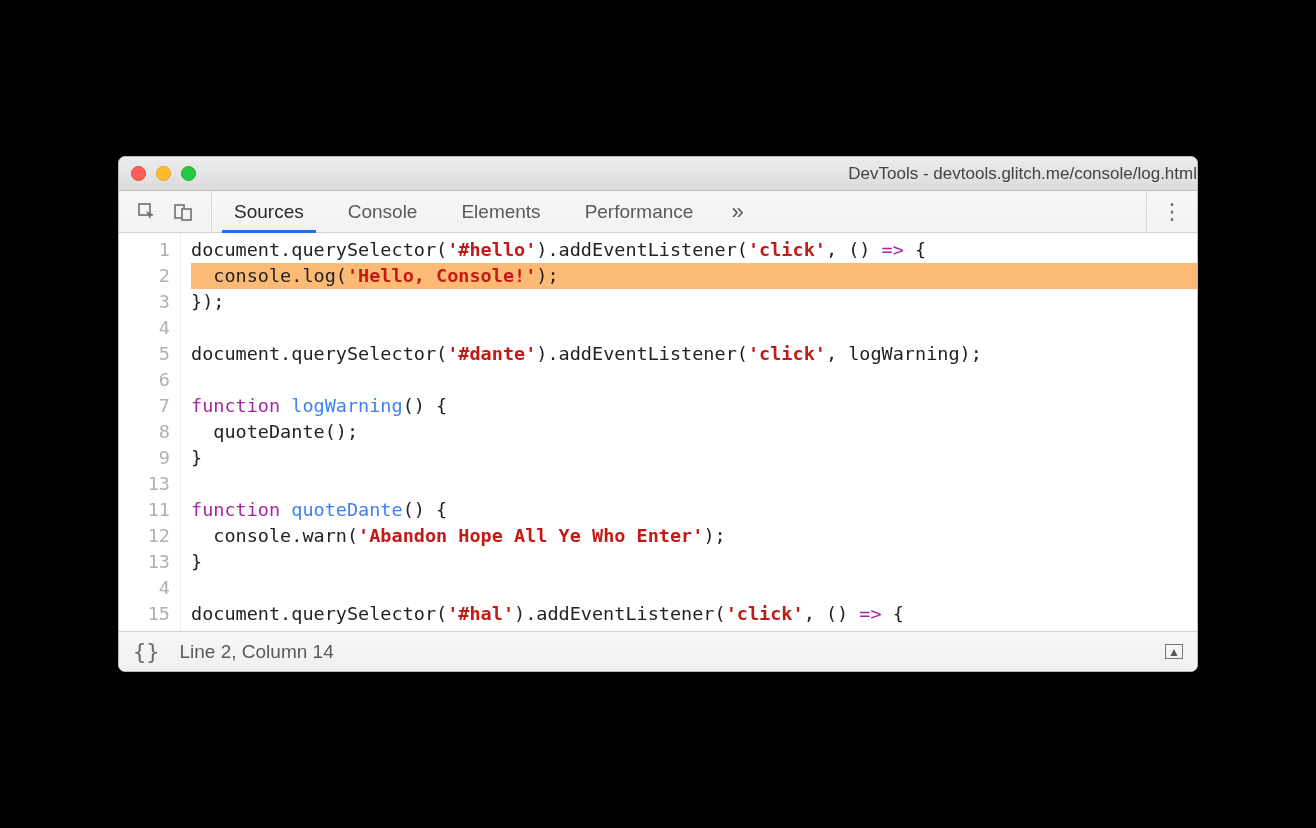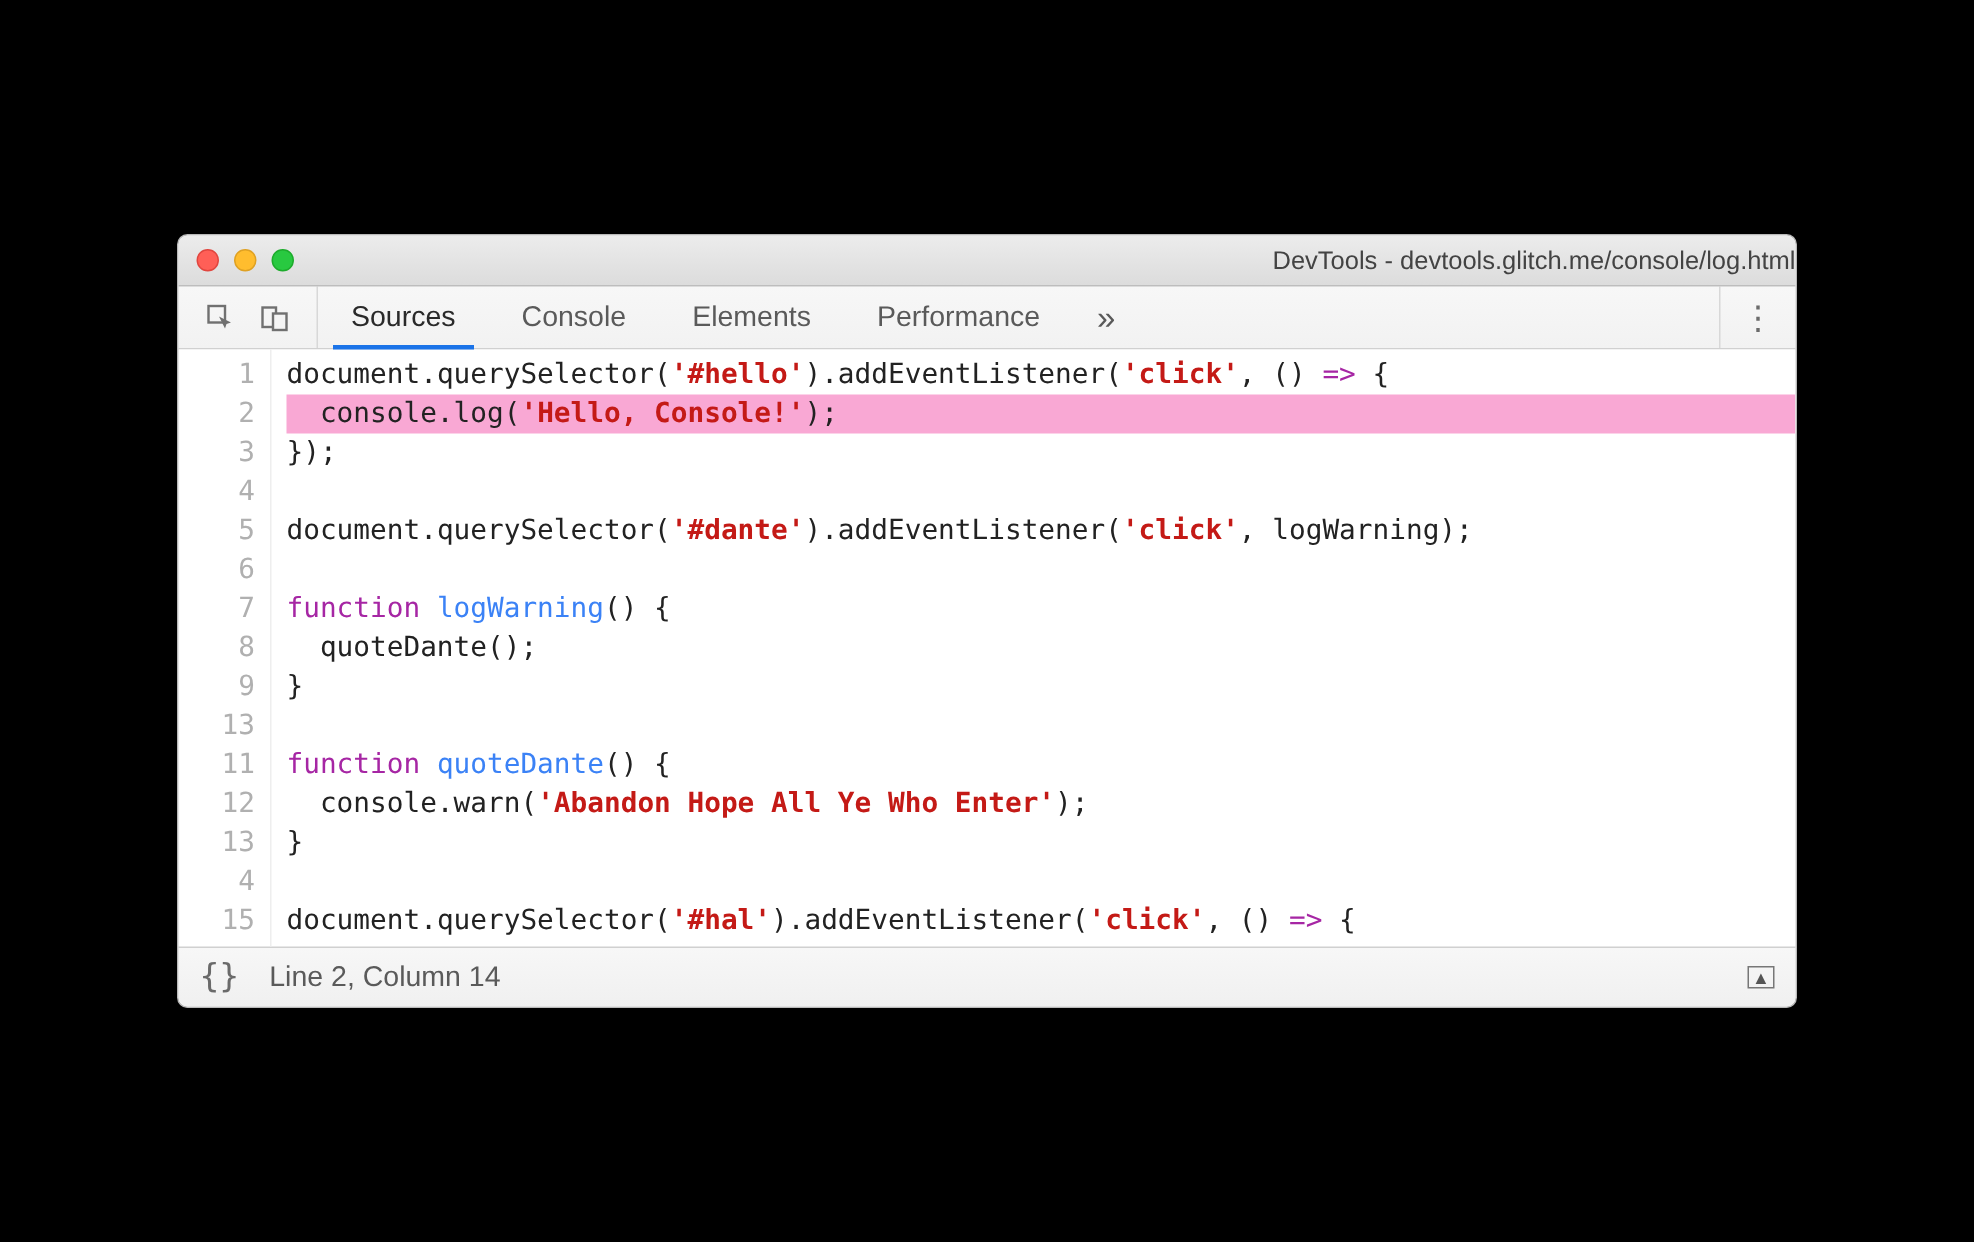--- a/index.html
+++ b/index.html
@@ -140,21 +140,21 @@
     border-right: 1px solid #eee;
   }
   .code {
     flex:1;
     padding: 4px 0 4px 10px;
     white-space: pre;
     color:#222;
     overflow:hidden;
   }
   .codeline { height:26px; }
-  .codeline.hl { background:#f9a8d4; }
+  .codeline.hl { background:#fdba74; }
   .tk-k { color:#a626a4; }     
   .tk-fn { color:#3b82f6; }    
   .tk-s { color:#c41a16;font-weight:bold; }     
   .tk-p { color:#222; }
   
   .status {
     height: 40px;
     border-top: 1px solid #d0d0d0;
     background: linear-gradient(#f7f7f7,#f0f0f0);
     display:flex;

